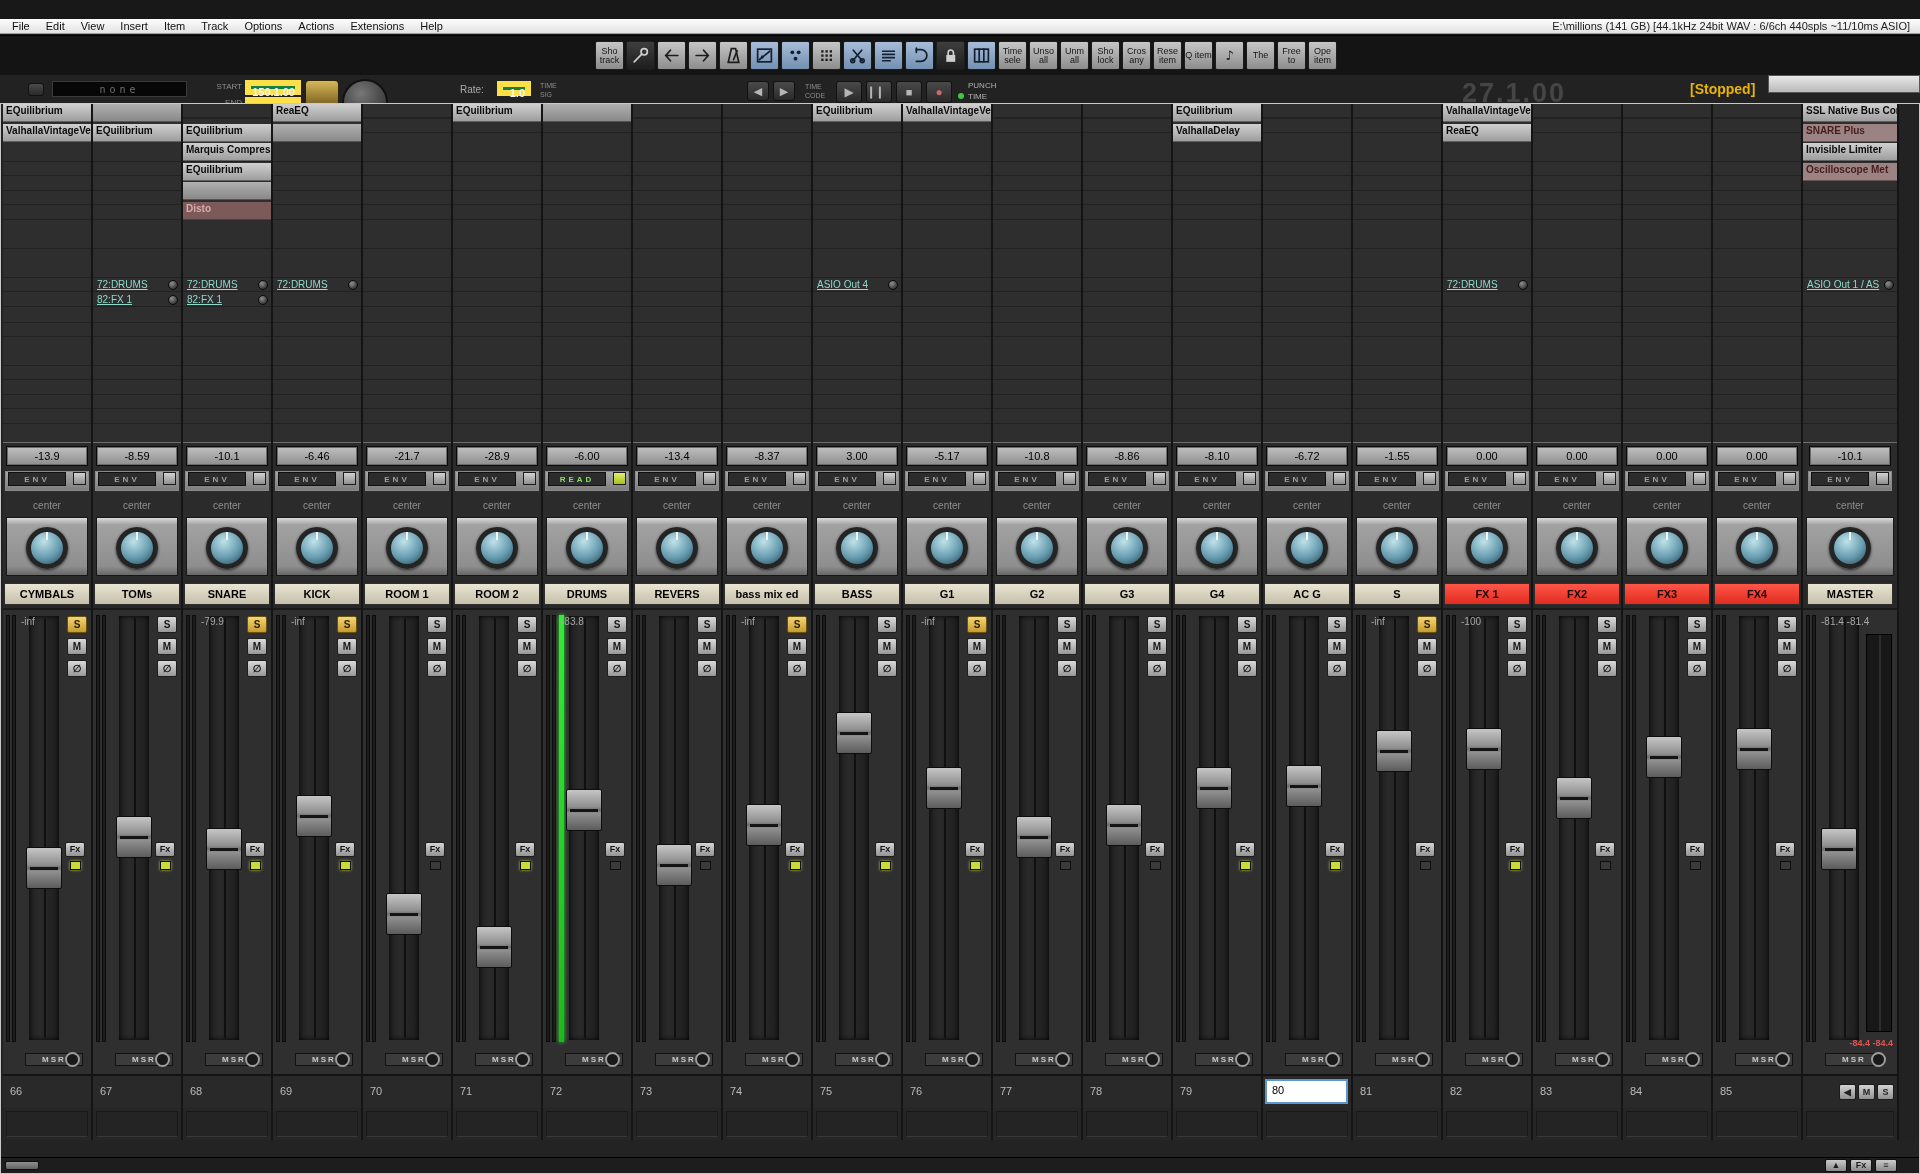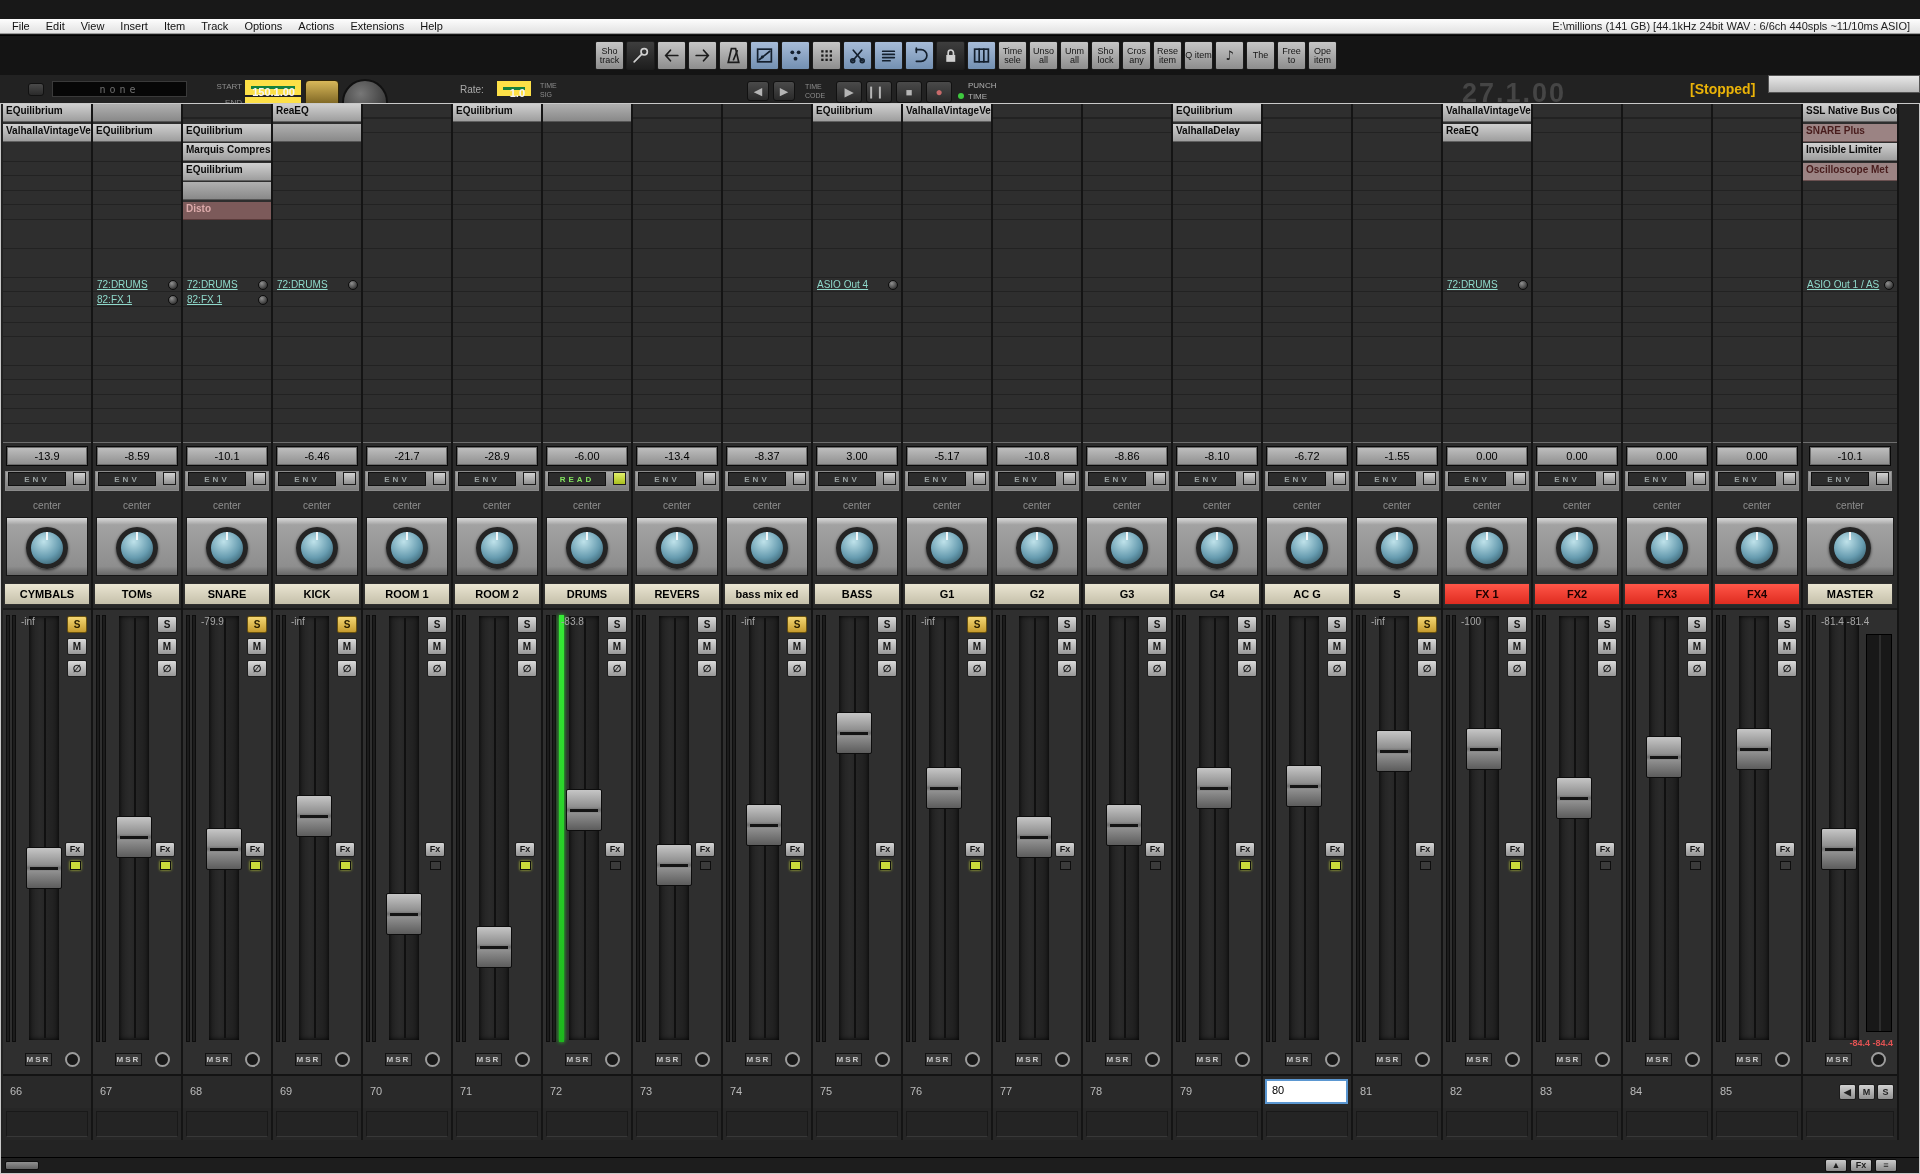--- a/index.html
+++ b/index.html
@@ -107,21 +107,21 @@
     text-align:center; line-height:15px; }
   .sq-btn.gold { background:linear-gradient(#f4d673,#c79c2e); border-color:#6a520e; color:#2c2000; }
   .fxmini { position:absolute; right:6px; top:232px; width:20px; height:15px; border:1px solid #1e1e1e; border-radius:2px;
     background:linear-gradient(#d5d5d5,#939393); color:#161616; font-size:9px; font-weight:bold; text-align:center; line-height:13px; z-index:2; }
   .fxled { position:absolute; right:10px; top:251px; width:11px; height:9px; border:1px solid #0e0e0e; background:#3a3a3a; z-index:2; }
   .fxled.lit { background:#c9da3a; box-shadow:0 0 3px #c9da3a; }
   .fader-handle { position:absolute; left:23px; width:36px; height:42px; z-index:4;
     background:linear-gradient(180deg,#c6c6c6,#8f8f8f 42%,#6e6e6e 50%,#909090 58%,#5c5c5c);
     border:1px solid #0d0d0d; border-radius:2px; }
   .fader-handle::after { content:""; position:absolute; left:3px; right:3px; top:50%; height:3px; margin-top:-1px; background:#141414; }
-  .msr { position:absolute; left:22px; bottom:8px; width:27px; height:13px; background:#3c3c3c; border:1px solid #121212;
+  .msr { position:absolute; left:22px; bottom:8px; width:58px; height:13px; background:#3c3c3c; border:1px solid #121212;
     color:#c8c8c8; font-size:8px; letter-spacing:2px; text-align:center; line-height:11px; font-weight:bold; z-index:2; }
   .rec-circle { position:absolute; right:11px; bottom:7px; width:15px; height:15px; border-radius:50%;
     border:2px solid #9c9c9c; background:#191919; z-index:2; }
   .m-meter { position:absolute; right:5px; top:24px; bottom:42px; width:26px; background:#181818; border:1px solid #000; }
   .m-meter::after { content:""; position:absolute; left:50%; top:0; bottom:0; width:2px; background:#2d2d2d; }
   .m-peak-bottom { position:absolute; right:4px; bottom:26px; font-size:9px; font-weight:bold; color:#e05252; z-index:3; }
   
   .z-num { height:34px; position:relative; border-top:2px solid #131313; background:#292929; }
   .num-text { position:absolute; left:7px; top:9px; font-size:11px; color:#bababa; }
   .num-edit { position:absolute; left:2px; top:3px; right:3px; bottom:4px; background:#fff; border:2px solid #5b97d1;

